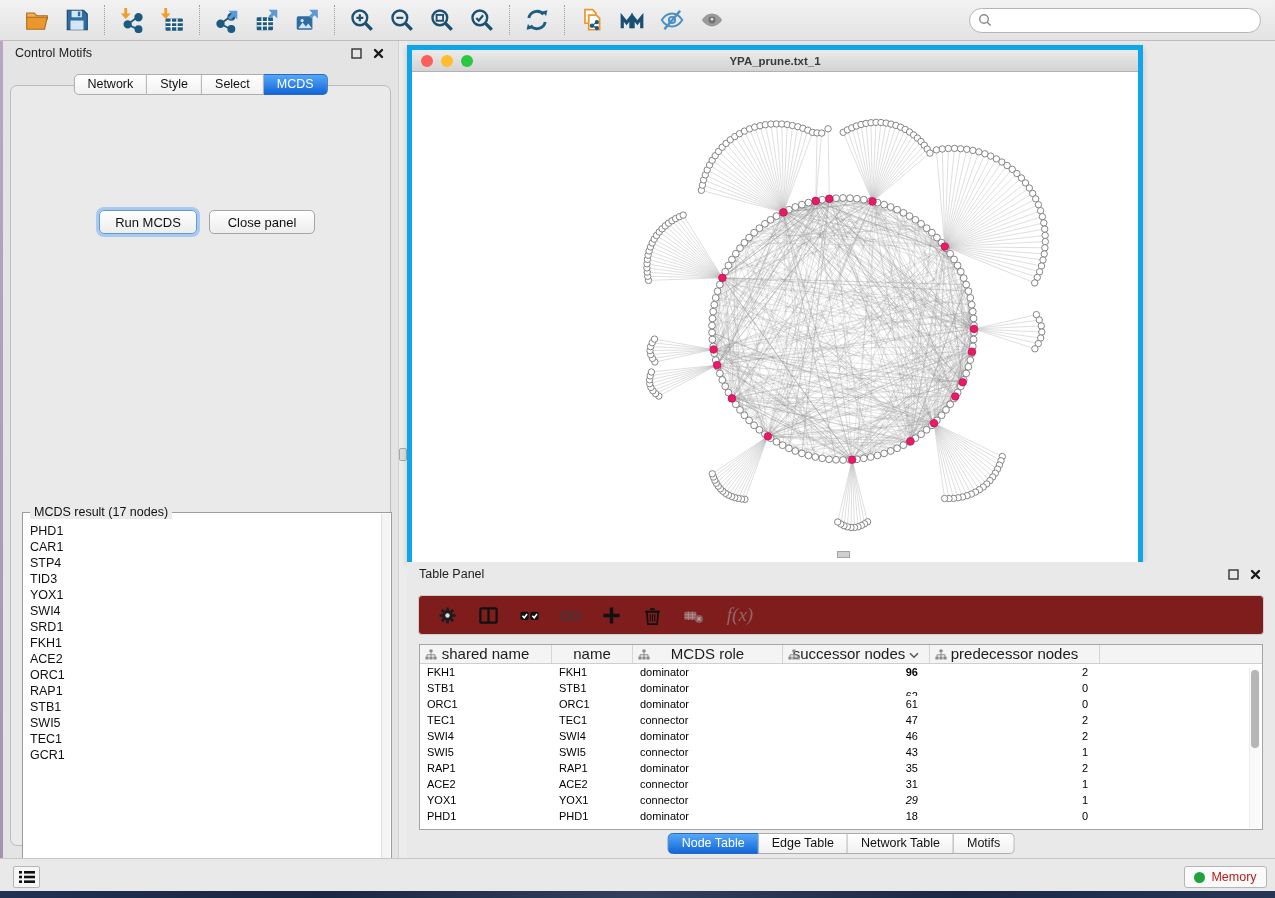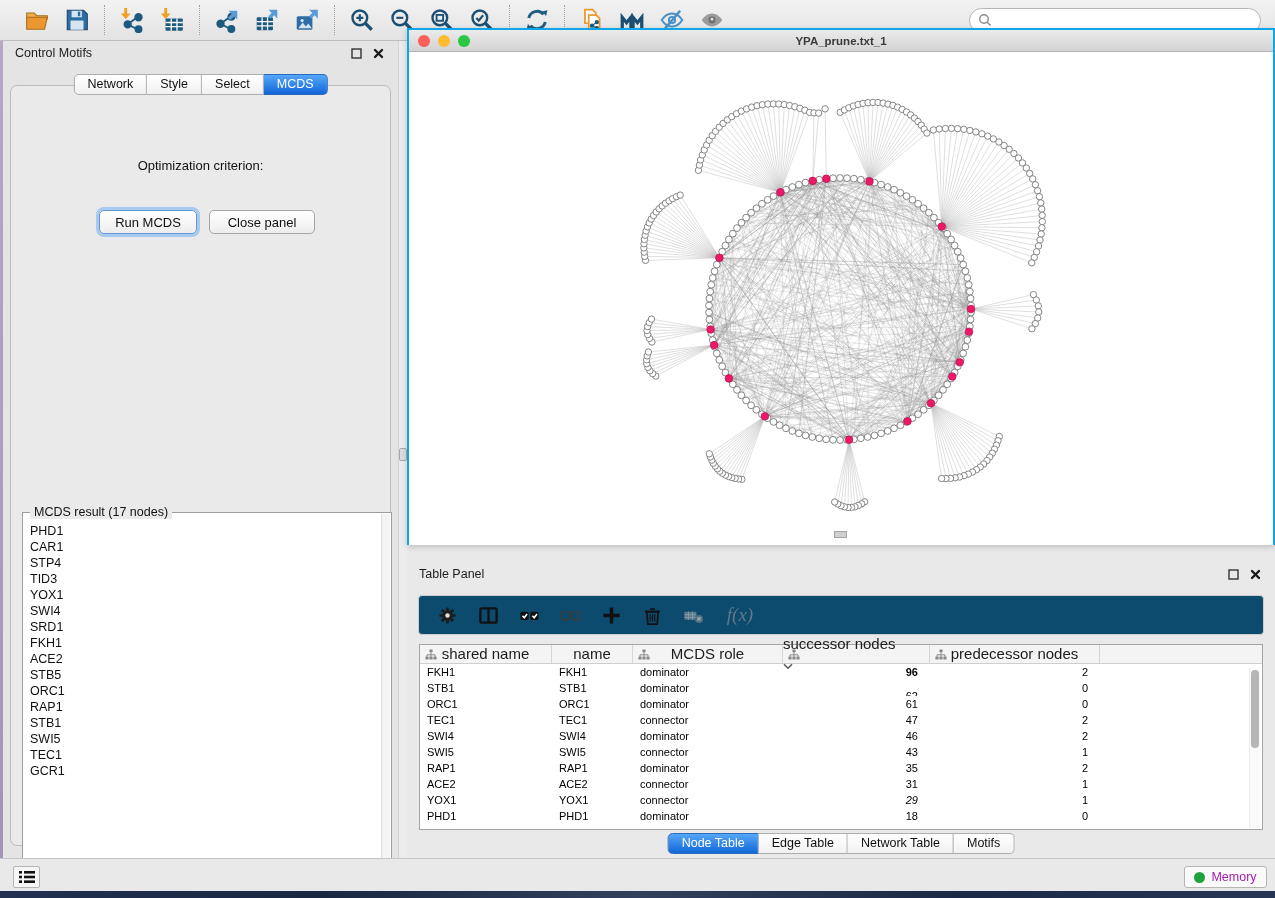--- a/index.html
+++ b/index.html
@@ -47,32 +47,32 @@
   #mcds-legend{position:absolute;left:7px;top:-8px;background:#eaeaea;padding:0 4px;font-size:12.5px;color:#111}
   #mcds-list{position:absolute;left:0;top:10px;bottom:2px;right:11px;overflow:hidden;list-style:none}
   #mcds-list li{font-size:12.5px;line-height:16px;padding-left:7px;color:#101010}
   #mcds-scroll{position:absolute;right:1px;top:1px;width:9px;height:368px;background:#f4f4f4;border-left:1px solid #e0e0e0}
 
   
   #v-splitter{position:absolute;left:398px;top:41px;width:9px;height:817px;background:#ececec;border-left:1px solid #d2d2d2;cursor:col-resize}
   #v-splitter .knob{position:absolute;left:0px;top:407px;width:8px;height:13px;background:#dcdcdc;border:1px solid #a8a8a8;border-radius:2px}
 
   
-  #network-window{position:absolute;left:407px;top:28px;width:868px;height:517px;border:2px solid #0ea5e9;box-shadow:0 2px 6px rgba(0,0,0,.18)}
+  #network-window{position:absolute;left:407px;top:45px;width:736px;height:517px;border:5px solid #0ea5e9;box-shadow:0 2px 6px rgba(0,0,0,.18)}
   #net-titlebar{height:22px;background:linear-gradient(#ebebeb,#d3d3d3);border-bottom:1px solid #b2b2b2;position:relative;display:flex;align-items:center;justify-content:center}
   #net-title{font-size:11.5px;font-weight:700;color:#3a3a3a}
   .lights{position:absolute;left:9px;top:5px;display:flex;gap:8px}
   .light{width:12px;height:12px;border-radius:50%;border:none;cursor:pointer}
   #net-content{position:relative;width:100%;height:493px;background:#fff;overflow:hidden}
   #net-svg{position:absolute;inset:0}
   #net-scroll-handle{position:absolute;left:425px;top:479px;width:13px;height:7px;background:#cfcfcf;border:1px solid #a5a5a5}
 
   
   #table-panel{position:absolute;left:407px;top:562px;width:868px;height:296px;background:#e9e9e9}
-  #tp-toolbar{position:absolute;left:11px;top:33px;width:846px;height:40px;background:#0c4a6e;border:1px solid #cdcdcd;border-radius:4px;display:flex;align-items:center;gap:17px;padding:0 16px}
+  #tp-toolbar{position:absolute;left:11px;top:33px;width:846px;height:40px;background:#7f1d1d;border:1px solid #cdcdcd;border-radius:4px;display:flex;align-items:center;gap:17px;padding:0 16px}
   .tp-btn{width:24px;height:24px;display:flex;align-items:center;justify-content:center;background:transparent;border:none;cursor:pointer}
   .tp-btn svg{width:21px;height:21px}
   .tp-btn.disabled{opacity:.55;cursor:default}
   #fx-label{font-size:19px;font-style:italic;font-family:"Liberation Serif",serif;color:#a2a2a2}
   #tp-table{position:absolute;left:12px;top:82px;width:844px;height:186px;background:#fff;border:1px solid #a5a5a5}
   #tp-cols{display:flex;height:19px;background:#f4f4f4;border-bottom:1px solid #cfcfcf}
   .col-cell{position:relative;display:flex;align-items:flex-start;justify-content:center;border-right:1px solid #d6d6d6;font-size:15px;color:#1c1c1c;gap:4px}
   .col-cell .hier{position:absolute;left:5px;top:4px}
   .col-cell:last-child{border-right:none}
   #tp-rows{position:relative}
@@ -80,21 +80,21 @@
   .tcell{font-size:11px;color:#000;line-height:16px;white-space:nowrap;overflow:hidden}
   .tcell.l{text-align:left;padding-left:7px}
   .tcell.r{text-align:right;padding-right:12px}
   #tp-scroll{position:absolute;right:2px;top:23px;width:11px;height:160px;background:#fafafa;border-left:1px solid #ececec}
   #tp-scroll .thumb{position:absolute;left:1px;top:2px;width:8px;height:78px;background:#b6b6b6;border-radius:4px}
   #tp-tabs{left:50%;transform:translateX(-50%);top:271px}
 
   
   #status-bar{position:absolute;left:0;top:858px;width:1275px;height:33px;background:#e9e9e9;border-top:1px solid #c6c6c6}
   #list-btn{position:absolute;left:13px;top:7px;width:27px;height:22px;background:#f6f6f6;border:1px solid #b5b5b5;border-radius:2px;display:flex;align-items:center;justify-content:center;cursor:pointer}
-  #memory-btn{position:absolute;right:8px;top:7px;width:83px;height:22px;background:#fafafa;border:1px solid #b5b5b5;border-radius:3px;display:flex;align-items:center;justify-content:center;gap:6px;font-size:12.5px;color:#a21caf;cursor:pointer}
+  #memory-btn{position:absolute;right:8px;top:7px;width:83px;height:22px;background:#fafafa;border:1px solid #b5b5b5;border-radius:3px;display:flex;align-items:center;justify-content:center;gap:6px;font-size:12.5px;color:#b91c1c;cursor:pointer}
   #memory-dot{width:11px;height:11px;border-radius:50%;background:#1fa33c}
 </style>
 </head>
 <body>
 
 <div id="screen">
 
   <div id="toolbar">
       <div class="tb-group">
         <button class="tb-btn">
@@ -281,36 +281,34 @@
             <rect x="1" y="1" width="9" height="9" fill="none" stroke="#333" stroke-width="1.4"></rect>
           </svg>
         </button>
       <button class="mini-btn">
           <svg width="11" height="11" viewBox="0 0 11 11">
             <path d="M2 2 9 9 M9 2 2 9" stroke="#1a1a1a" stroke-width="2.4" stroke-linecap="round"></path>
           </svg>
         </button>
     </div>
     <div id="cp-box">
-      <div id="cp-opt-label">Optimization criterion:</div>
       <button class="cp-btn" id="run-btn">Run MCDS</button>
       <button class="cp-btn" id="close-btn">Close panel</button>
       <div id="mcds-box">
         <span id="mcds-legend">MCDS result (17 nodes)</span>
         <ul id="mcds-list">
             <li>PHD1</li>
             <li>CAR1</li>
             <li>STP4</li>
             <li>TID3</li>
             <li>YOX1</li>
             <li>SWI4</li>
             <li>SRD1</li>
             <li>FKH1</li>
             <li>ACE2</li>
-            <li>STB5</li>
             <li>ORC1</li>
             <li>RAP1</li>
             <li>STB1</li>
             <li>SWI5</li>
             <li>TEC1</li>
             <li>GCR1</li>
           </ul>
         <div id="mcds-scroll"></div>
       </div>
     </div>
@@ -1481,21 +1479,21 @@
               <g fill="#898989" stroke="none">
                 <rect x="4.4" y="0.4" width="3.2" height="2.8" rx="0.5"></rect>
                 <rect x="0.4" y="7.6" width="3.2" height="2.8" rx="0.5"></rect>
                 <rect x="4.4" y="7.6" width="3.2" height="2.8" rx="0.5"></rect>
                 <rect x="8.4" y="7.6" width="3.2" height="2.8" rx="0.5"></rect>
               </g>
               <path d="M6 3.2v2M2 7.6V5.8h8v1.8M6 5.2v2.4" stroke="#898989" fill="none"></path>
             </svg>
             <span>MCDS role</span>
           </div>
-          <div class="col-cell" style="width: 147px; flex-direction: column;">
+          <div class="col-cell" style="width: 147px;">
             <svg class="hier" width="12" height="11" viewBox="0 0 12 11">
               <g fill="#898989" stroke="none">
                 <rect x="4.4" y="0.4" width="3.2" height="2.8" rx="0.5"></rect>
                 <rect x="0.4" y="7.6" width="3.2" height="2.8" rx="0.5"></rect>
                 <rect x="4.4" y="7.6" width="3.2" height="2.8" rx="0.5"></rect>
                 <rect x="8.4" y="7.6" width="3.2" height="2.8" rx="0.5"></rect>
               </g>
               <path d="M6 3.2v2M2 7.6V5.8h8v1.8M6 5.2v2.4" stroke="#898989" fill="none"></path>
             </svg>
             <span>successor nodes</span>

